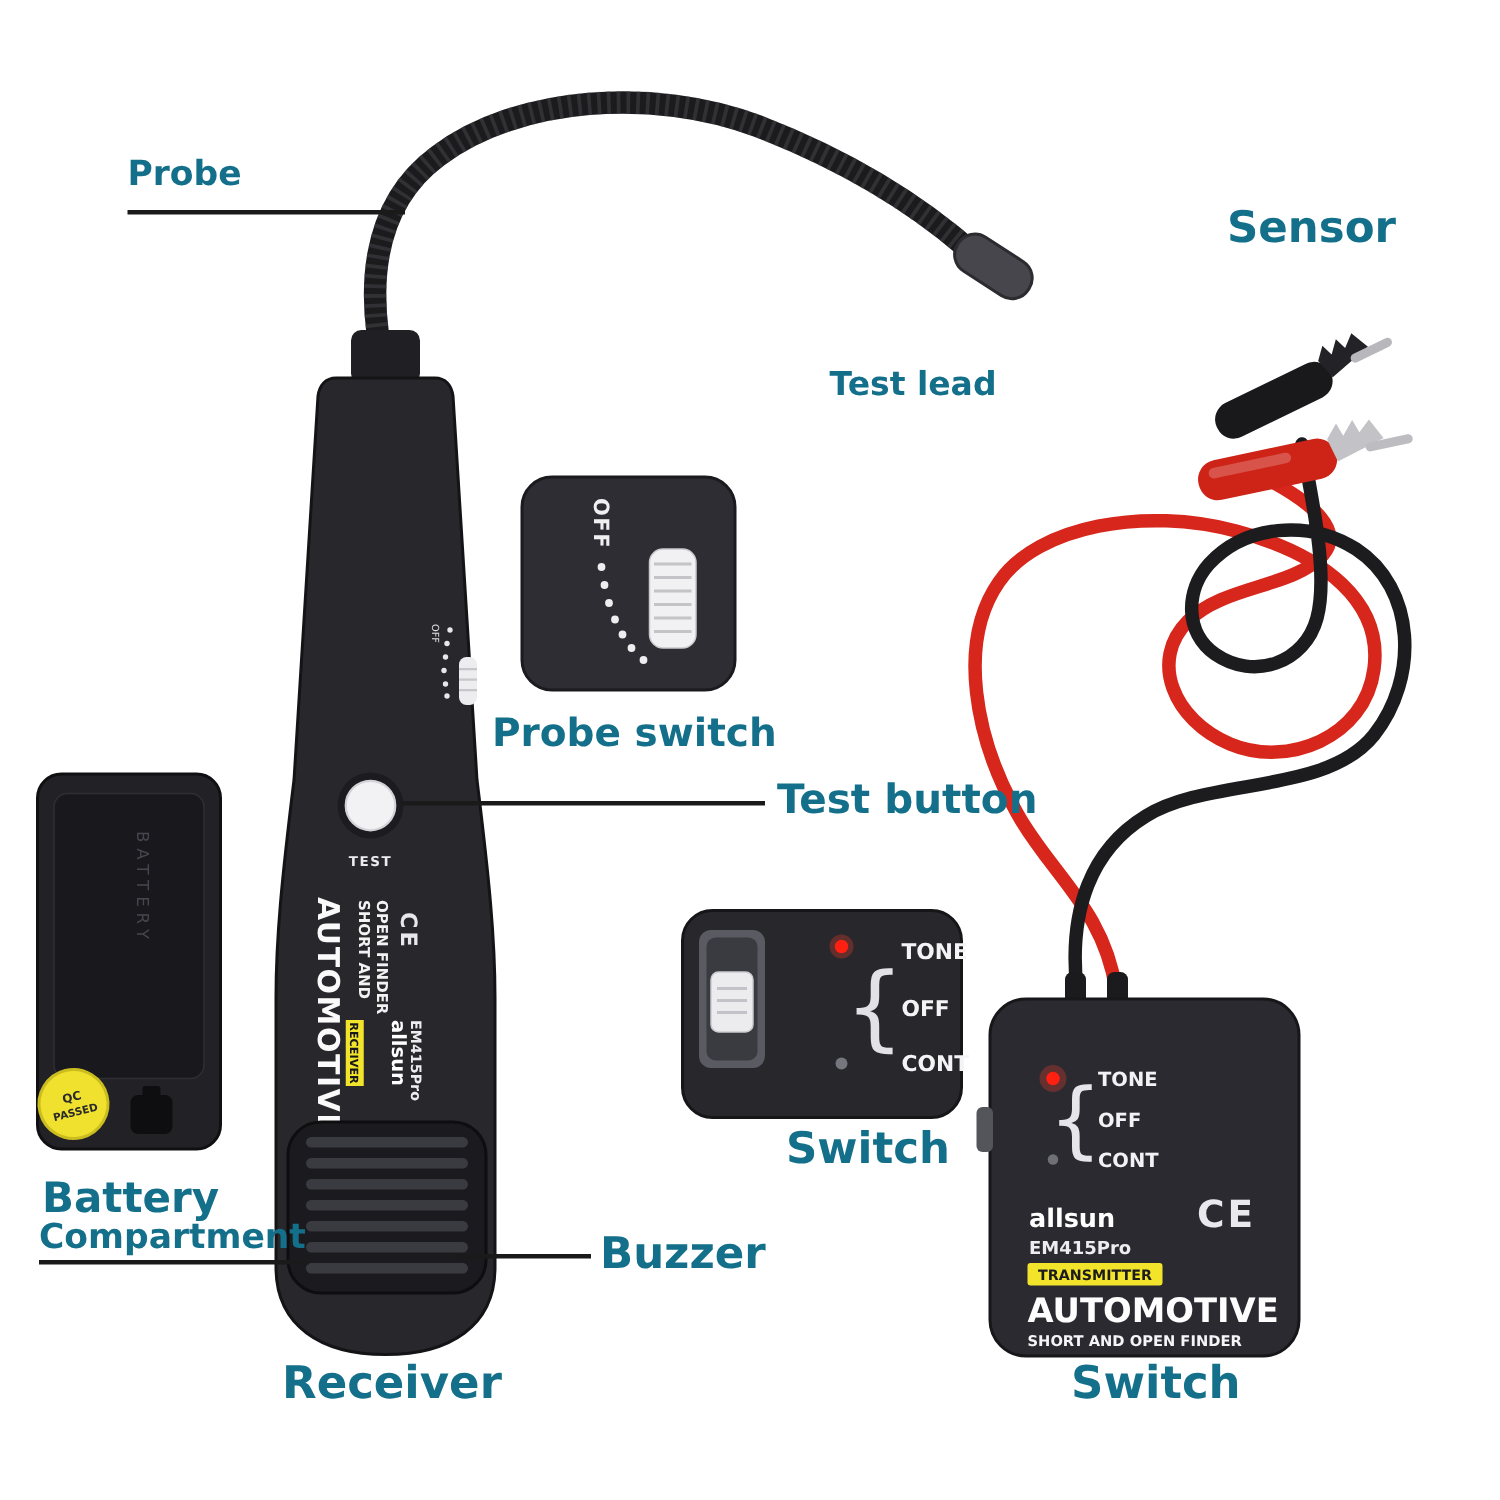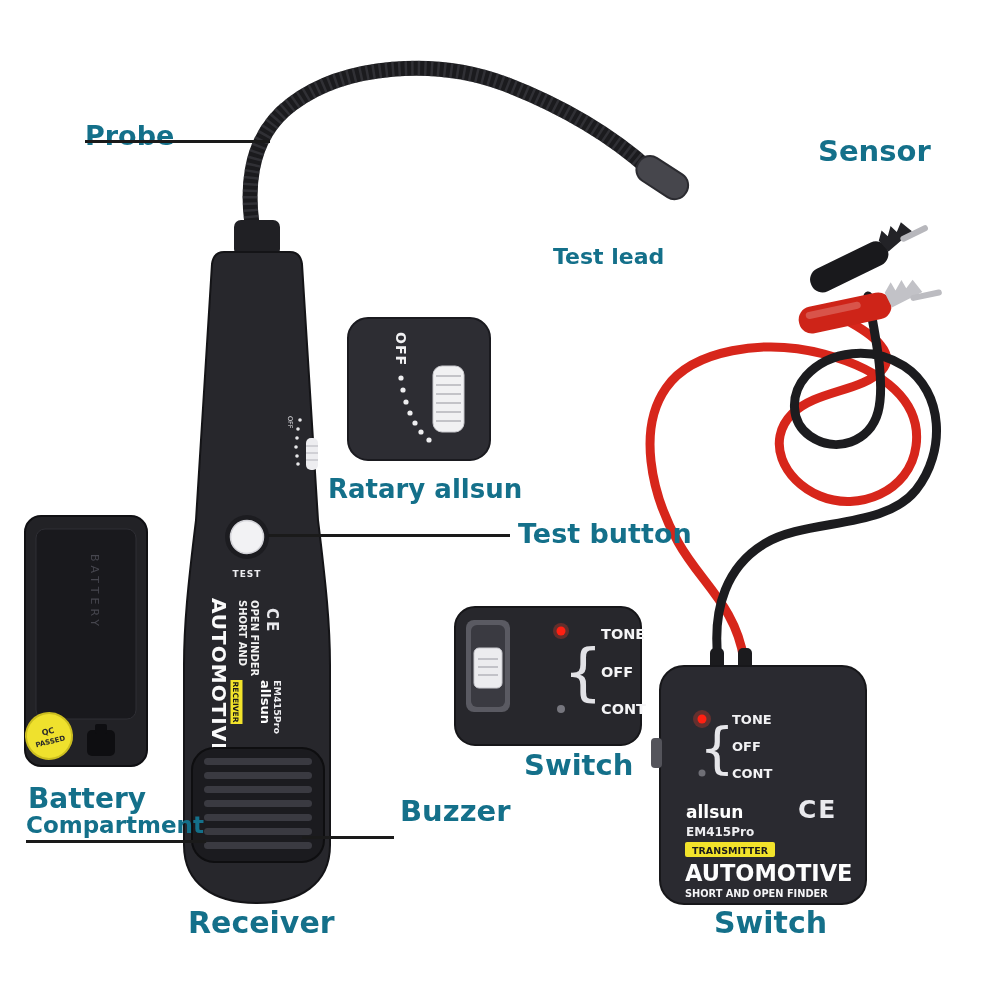--- a/index.html
+++ b/index.html
@@ -165,37 +165,37 @@
       <text x="686" y="818" font-size="17" font-weight="bold" fill="#ffffff">allsun</text>
       <text x="798" y="818" font-size="25" font-weight="bold" letter-spacing="2" fill="#e9e9ed">CE</text>
       <text x="686" y="836" font-size="12" font-weight="bold" fill="#ededf0">EM415Pro</text>
       <rect x="685" y="842" width="90" height="15" rx="2" fill="#f2e32b"></rect>
       <text x="730" y="853.5" text-anchor="middle" font-size="9.5" font-weight="bold" fill="#1b1b1b">TRANSMITTER</text>
       <text x="685" y="881" font-size="22.5" font-weight="bold" fill="#fdfdfd">AUTOMOTIVE</text>
       <text x="685" y="897" font-size="9.8" font-weight="bold" fill="#f5f5f7">SHORT AND OPEN FINDER</text>
     </g>
   </svg>
 
-  <div class="label" style="left:85px;top:103px;font-size:27px;margin-top:17px;">Probe</div>
+  <div class="label" style="left:85px;top:103px;font-size:23px;">Probe</div>
   <div class="lead-line" style="left:85px;top:140px;width:185px;"></div>
 
   <div class="label" style="left:773px;top:134px;font-size:29px;margin-left:45px;">Sensor</div>
 
   <div class="label" style="left:553px;top:244px;font-size:22px;">Test lead</div>
 
-  <div class="label" style="left:328px;top:474px;font-size:26px;">Ratary allsun</div>
+  <div class="label" style="left:328px;top:474px;font-size:26px;">Probe switch</div>
 
   <div class="lead-line" style="left:268px;top:534px;width:242px;"></div>
   <div class="label" style="left:518px;top:518px;font-size:27px;">Test button</div>
 
   <div class="label" style="left:524px;top:748px;font-size:29px;">Switch</div>
 
   <div class="label" style="left:28px;top:782px;font-size:28px;">Battery</div>
   <div class="label" style="left:26px;top:812px;font-size:23px;">Compartment</div>
   <div class="lead-line" style="left:26px;top:840px;width:180px;"></div>
 
   <div class="lead-line" style="left:302px;top:836px;width:92px;"></div>
-  <div class="label" style="left:400px;top:794px;font-size:29px;">Buzzer</div>
+  <div class="label" style="left:400px;top:818px;font-size:29px;">Buzzer</div>
 
   <div class="label" style="left:188px;top:905px;font-size:30px;">Receiver</div>
   <div class="label" style="left:714px;top:905px;font-size:30px;">Switch</div>
 
 </div>
 
 </body></html>

